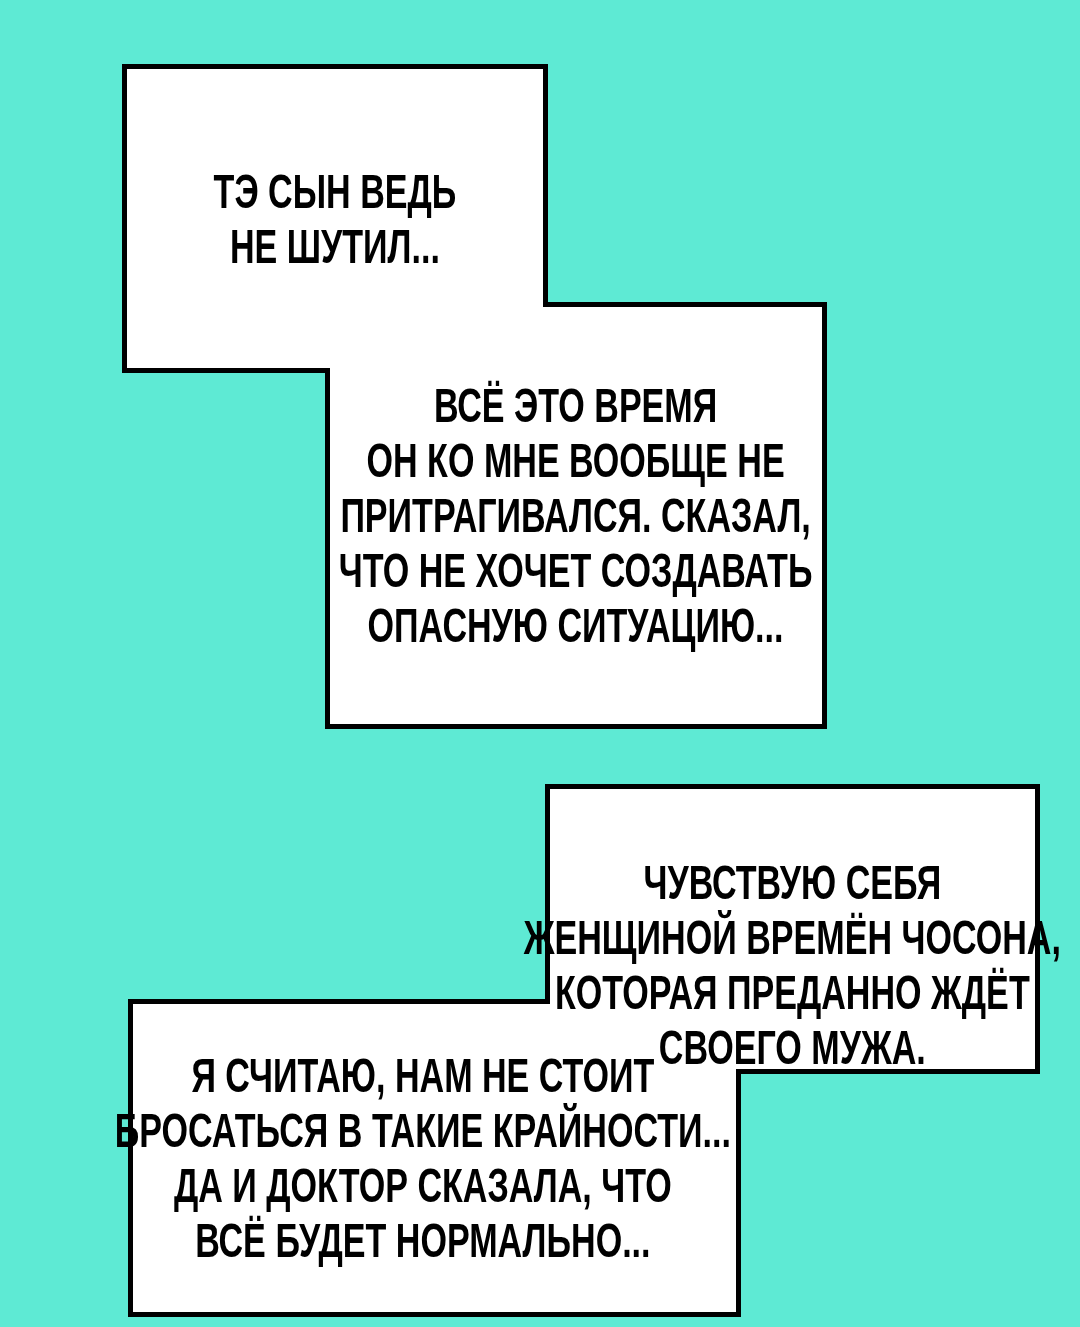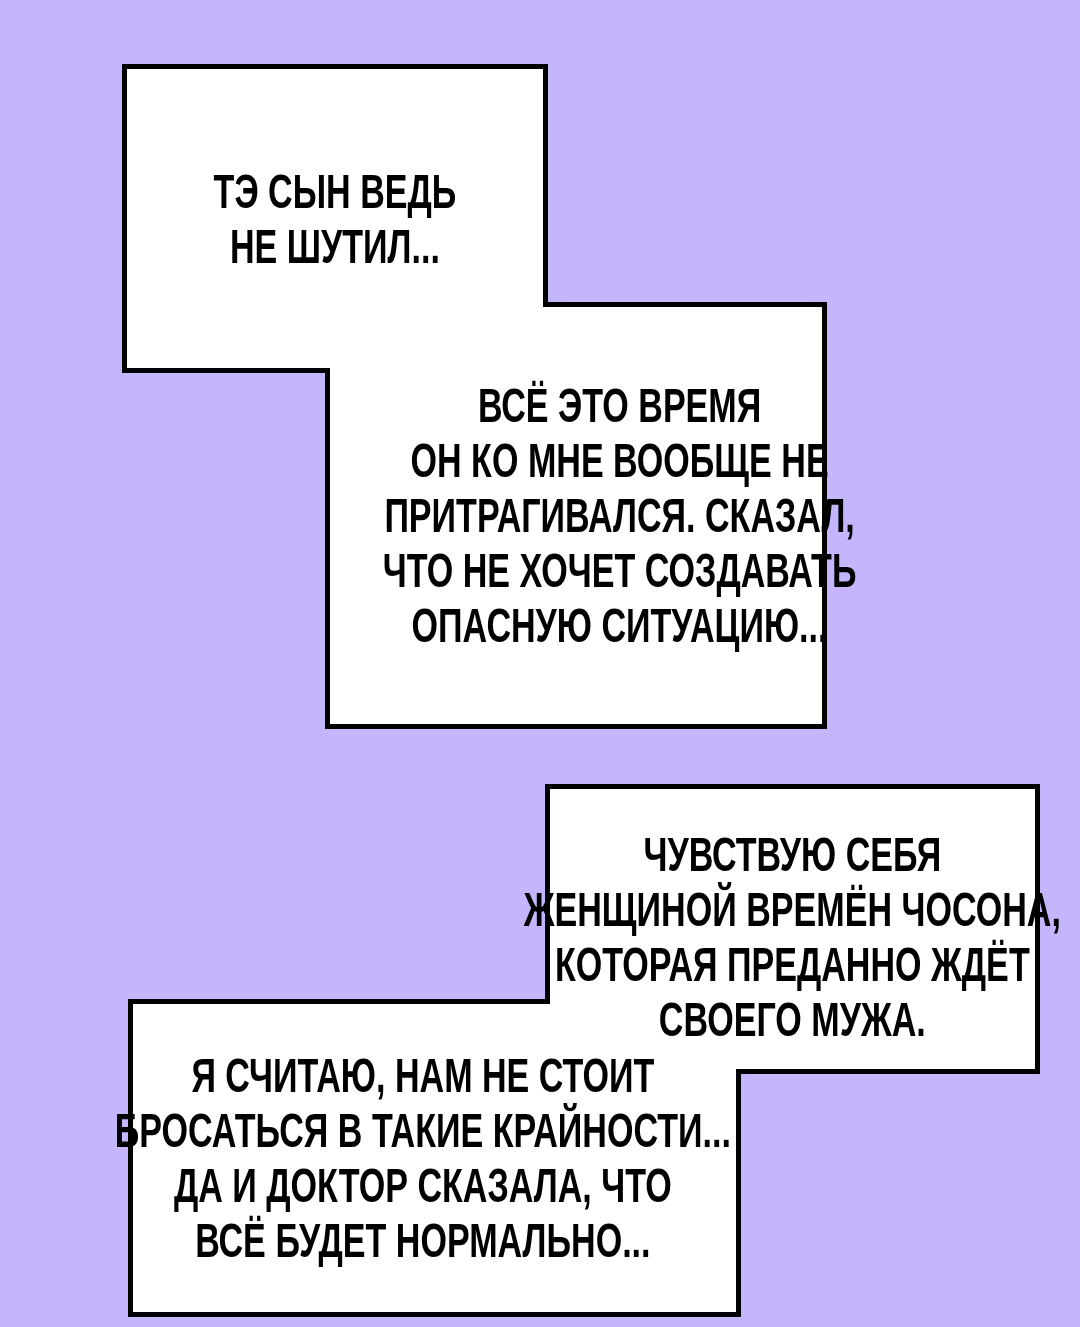--- a/index.html
+++ b/index.html
@@ -4,21 +4,21 @@
 <style>
   html, body {
     margin: 0;
     padding: 0;
     background: #ffffff;
   }
   .page {
     position: relative;
     width: 1080px;
     height: 1327px;
-    background: #c4b5fd;
+    background: #5eead4;
     overflow: hidden;
     font-family: "Liberation Sans", sans-serif;
   }
 
   
   .bubble-border {
     position: absolute;
     background: #000000;
     z-index: 1;
   }
@@ -46,26 +46,26 @@
   }
 
   
   .b1-border { left: 122px; top: 64px;  width: 426px; height: 309px; }
   .b1-fill   { left: 127px; top: 69px;  width: 416px; height: 299px; }
   .b1-text   { left: 122px; top: 64px;  width: 426px; height: 309px; }
 
   
   .b2-border { left: 325px; top: 302px; width: 502px; height: 427px; }
   .b2-fill   { left: 330px; top: 307px; width: 492px; height: 417px; }
-  .b2-text   { left: 325px; top: 302px; width: 502px; height: 427px; padding-left: 44px; }
+  .b2-text   { left: 325px; top: 302px; width: 502px; height: 427px; }
 
   
   .b3-border { left: 545px; top: 784px; width: 495px; height: 290px; }
   .b3-fill   { left: 550px; top: 789px; width: 485px; height: 280px; }
-  .b3-text   { left: 545px; top: 792px; width: 495px; height: 290px; }
+  .b3-text   { left: 545px; top: 820px; width: 495px; height: 290px; }
 
   
   .b4-border { left: 128px; top: 999px; width: 613px; height: 318px; }
   .b4-fill   { left: 133px; top: 1004px; width: 603px; height: 308px; }
   .b4-text   { left: 116px; top: 999px; width: 613px; height: 318px; }
 </style>
 </head>
 <body>
 
 <div class="page">

